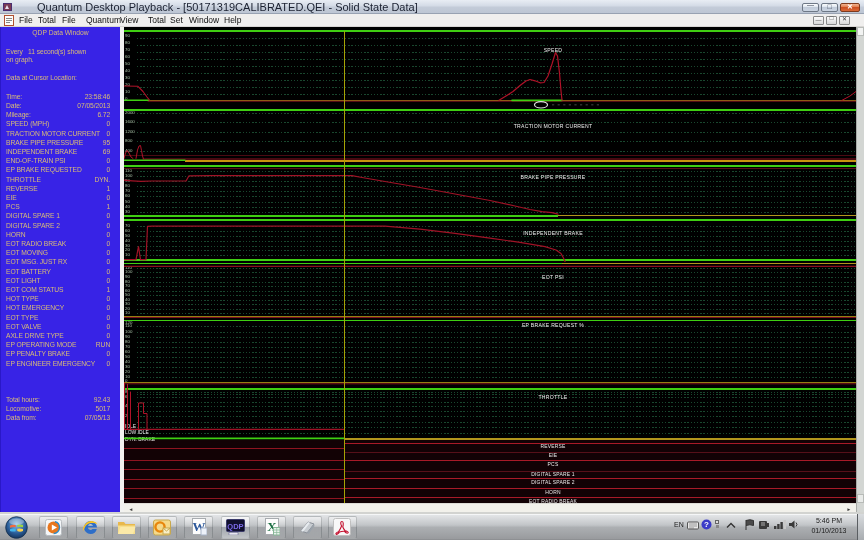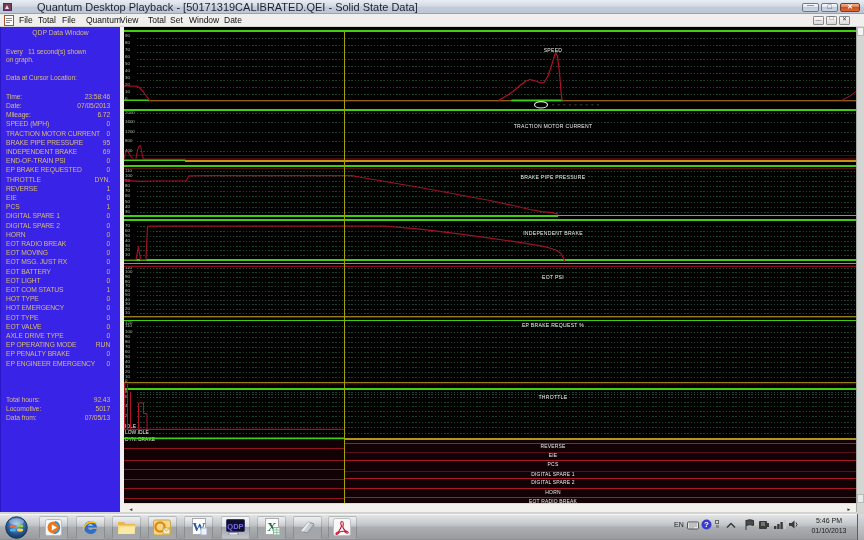--- a/index.html
+++ b/index.html
@@ -56,21 +56,21 @@
       <rect x="2" y="7" width="4" height="1" fill="#888"></rect>
     </svg>
 <div class="mi" style="left:19px;">File</div>
 <div class="mi" style="left:38px;">Total</div>
 <div class="mi" style="left:62px;">File</div>
 <div class="mi" style="left:86px;">Quantum</div>
 <div class="mi" style="left:120px;">View</div>
 <div class="mi" style="left:148px;">Total</div>
 <div class="mi" style="left:170px;">Set</div>
 <div class="mi" style="left:189px;">Window</div>
-<div class="mi" style="left:224px;">Date</div>
+<div class="mi" style="left:224px;">Help</div>
 </div>
 <div class="mdib" style="left:813px;">
     <i style="top:0px;">—</i>
   </div>
 <div class="mdib" style="left:826px;">
     <i>□</i>
   </div>
 <div class="mdib" style="left:839px;">
     <i>✕</i>
   </div>

